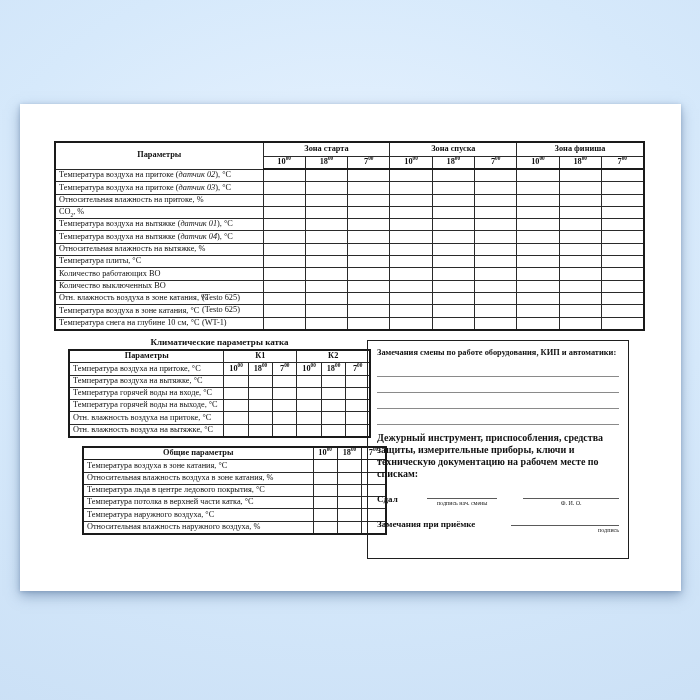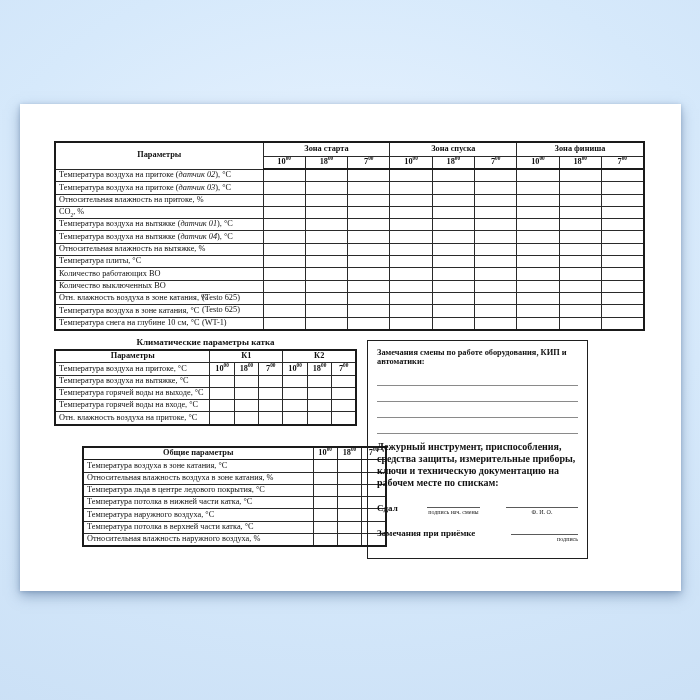--- a/index.html
+++ b/index.html
@@ -29,34 +29,34 @@
   td.lbl .note{position:absolute;left:146px;top:1px;text-align:center;}
   sup{font-size:64%;line-height:0;}
   sub{font-size:64%;line-height:0;}
 
   .zones-wrap{position:absolute;left:34px;top:37px;}
   .zones .c-param{width:208px;}
   .zones .c-time{width:42.3px;}
   .zones tr.hd1 td{height:13px;}
   .zones tr.hd2 td{height:11px;}
 
-  .climate-wrap{position:absolute;left:34px;top:233px;width:303px;}
+  .climate-wrap{position:absolute;left:48px;top:233px;width:303px;}
   .tbl-title{font-weight:bold;font-size:9px;text-align:center;margin-bottom:2px;}
   .climate .c-param{width:155px;}
   .climate .c-time{width:24.6px;}
   .climate td{height:11.6px;}
 
   .general-wrap{position:absolute;left:34px;top:342px;padding-left:28px;}
   .general .c-param{width:230px;}
   .general .c-time{width:24.3px;}
   .general td{height:12.3px;}
   .general tr.ghd td{border-bottom:1.5px solid #1a1a1a;}
 
   .notes-panel{
-    position:absolute;left:347px;top:236px;width:221px;height:219px;
+    position:absolute;left:347px;top:236px;width:262px;height:219px;
     border:1.5px solid #1f1f1f;box-sizing:border-box;
     padding:7px 9px 0 9px;
   }
   .panel-title{font-weight:bold;font-size:8.4px;line-height:1.1;}
   .blank-line{height:15px;border-bottom:1px solid #8a8a8a;}
   .blank-line:first-child{margin-top:4px;}
   .duty-text{margin-top:7px;font-weight:bold;font-size:10px;line-height:1.2;}
   .sig-row{margin-top:12px;display:flex;align-items:center;}
   .sig-label{width:50px;font-weight:bold;font-size:9px;flex:0 0 auto;}
   .sig-group{display:flex;flex-direction:column;}
@@ -298,39 +298,48 @@
             <tr>
               <td class="lbl">Температура воздуха на вытяжке, °С</td>
               <td class="cell grpL"></td>
               <td class="cell"></td>
               <td class="cell"></td>
               <td class="cell grpL"></td>
               <td class="cell"></td>
               <td class="cell"></td>
             </tr>
             <tr>
+              <td class="lbl">Температура горячей воды на входе, °С</td>
+              <td class="cell grpL"></td>
+              <td class="cell"></td>
+              <td class="cell"></td>
+              <td class="cell grpL"></td>
+              <td class="cell"></td>
+              <td class="cell"></td>
+            </tr>
+            <tr>
               <td class="lbl">Температура горячей воды на выходе, °С</td>
               <td class="cell grpL"></td>
               <td class="cell"></td>
               <td class="cell"></td>
               <td class="cell grpL"></td>
               <td class="cell"></td>
               <td class="cell"></td>
             </tr>
             <tr>
-              <td class="lbl">Температура горячей воды на входе, °С</td>
-              <td class="cell grpL"></td>
-              <td class="cell"></td>
-              <td class="cell"></td>
-              <td class="cell grpL"></td>
-              <td class="cell"></td>
-              <td class="cell"></td>
-            </tr>
-            <tr>
               <td class="lbl">Отн. влажность воздуха на притоке, °С</td>
+              <td class="cell grpL"></td>
+              <td class="cell"></td>
+              <td class="cell"></td>
+              <td class="cell grpL"></td>
+              <td class="cell"></td>
+              <td class="cell"></td>
+            </tr>
+            <tr>
+              <td class="lbl">Отн. влажность воздуха на вытяжке, °С</td>
               <td class="cell grpL"></td>
               <td class="cell"></td>
               <td class="cell"></td>
               <td class="cell grpL"></td>
               <td class="cell"></td>
               <td class="cell"></td>
             </tr>
           </tbody>
         </table>
       </div>
@@ -363,33 +372,27 @@
             <td class="cell"></td>
             <td class="cell"></td>
           </tr>
           <tr>
             <td class="lbl">Температура льда в центре ледового покрытия, °С</td>
             <td class="cell"></td>
             <td class="cell"></td>
             <td class="cell"></td>
           </tr>
           <tr>
-            <td class="lbl">Температура потолка в нижней части катка, °С</td>
+            <td class="lbl">Температура потолка в верхней части катка, °С</td>
             <td class="cell"></td>
             <td class="cell"></td>
             <td class="cell"></td>
           </tr>
           <tr>
             <td class="lbl">Температура наружного воздуха, °С</td>
-            <td class="cell"></td>
-            <td class="cell"></td>
-            <td class="cell"></td>
-          </tr>
-          <tr>
-            <td class="lbl">Температура потолка в верхней части катка, °С</td>
             <td class="cell"></td>
             <td class="cell"></td>
             <td class="cell"></td>
           </tr>
           <tr>
             <td class="lbl">Относительная влажность наружного воздуха, %</td>
             <td class="cell"></td>
             <td class="cell"></td>
             <td class="cell"></td>
           </tr>

